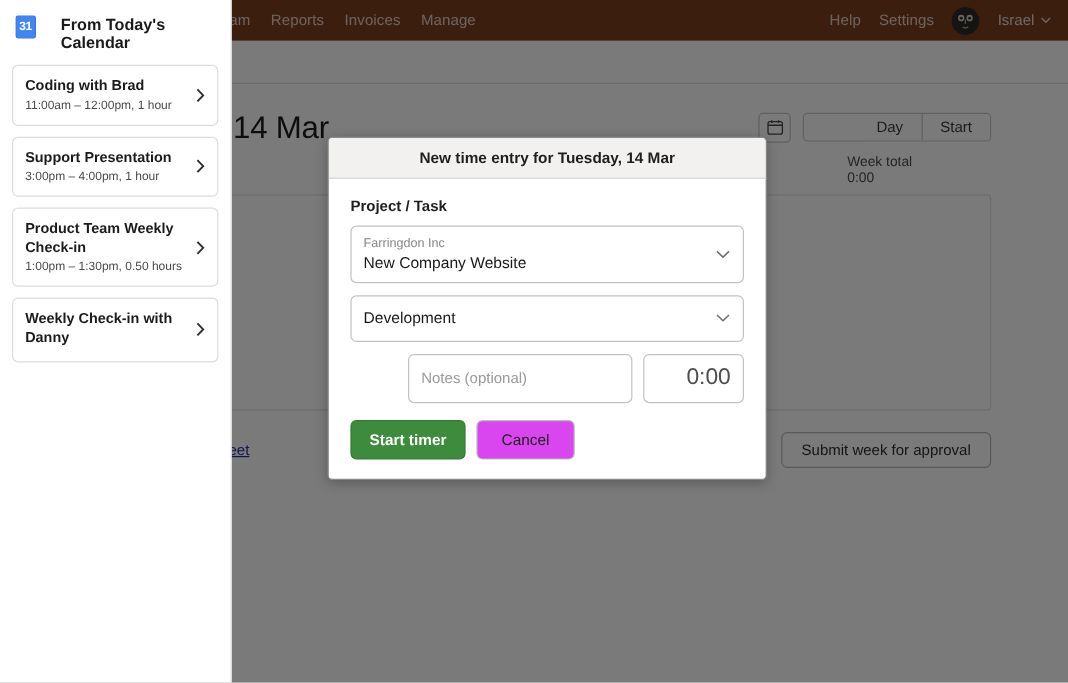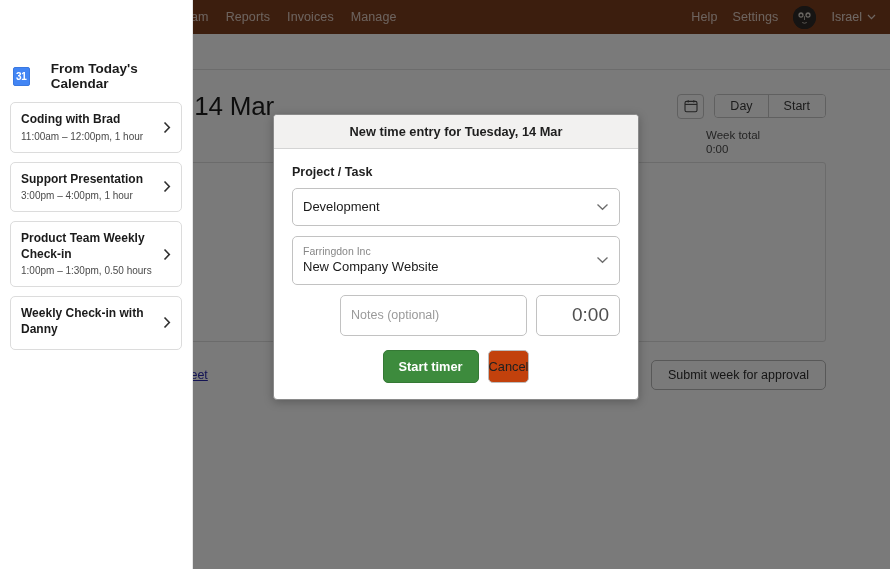--- a/index.html
+++ b/index.html
@@ -122,20 +122,21 @@
     background: #fff;
     display: flex; align-items: center; justify-content: center;
     cursor: pointer;
   }
   .seg {
     display: flex;
     border: 1px solid #c9c9c9;
     border-radius: 4px;
     overflow: hidden;
     background: #fff;
+    padding-left: 45px;
   }
   .seg-btn {
     padding: 4px 15px;
     font-size: 12.5px;
     color: #3c3c3c;
     cursor: pointer;
     background: #fff;
   }
   .seg-btn + .seg-btn { border-left: 1px solid #c9c9c9; }
   .seg-btn.active { background: #fff; font-weight: 400; }
@@ -276,60 +277,58 @@
     border-radius: 5px;
     height: 41px;
     display: flex;
     align-items: center;
     justify-content: flex-end;
     padding-right: 10px;
     font-size: 19px;
     color: #4f4f4f;
     background: #fff;
   }
-  .modal-actions { display: flex; gap: 9px; justify-content: center; }
+  .modal-actions { display: flex; gap: 9px; }
   .btn-primary {
     background: #3d8b3d;
     color: #ffffff;
     border: 1px solid #357935;
     border-radius: 5px;
     font-size: 12.8px;
     font-weight: bold;
     padding: 8px 15px;
     cursor: pointer;
     font-family: "Liberation Sans", sans-serif;
   }
   .btn-secondary {
-    background: #c2410c;
+    background: #d946ef;
     color: #202020;
     border: 1px solid #bdbdbd;
     border-radius: 5px;
     font-size: 12.8px;
-    padding: 8px 0;
+    padding: 8px 20px;
     cursor: pointer;
     font-family: "Liberation Sans", sans-serif;
   }
 
   
   .cal-panel {
     position: absolute;
     left: 0; top: 0;
     width: 193px;
     height: 569px;
     background: #ffffff;
     border-right: 1px solid #e6e6e6;
     padding: 0 10px;
     z-index: 40;
   }
   .cal-head {
     display: flex;
-    align-items: center;
     gap: 21px;
     padding: 13px 3px 11px;
-    margin-top: 48px;
   }
   .cal-icon {
     width: 19px; height: 19px;
     border-radius: 2px;
     background: #4285f4;
     border: 1px solid #3a78e0;
     color: #ffffff;
     font-size: 10px;
     font-weight: bold;
     display: flex;
@@ -456,35 +455,35 @@
     </div>
   </div>
 
   <div class="scrim"></div>
 
   <div class="modal">
     <div class="modal-title">New time entry for Tuesday, 14 Mar</div>
     <div class="modal-body">
       <div class="field-label">Project / Task</div>
 
-      <div class="select-box" style="padding-top:9px;padding-bottom:9px;">
-        <div class="select-main">Development</div>
-        <svg class="chev" width="13" height="8" viewBox="0 0 13 8">
-          <path d="M1.5 1.5 L6.5 6.3 L11.5 1.5" stroke="#6d6d6d" stroke-width="1.3" fill="none"></path>
-        </svg>
-      </div>
-
       <div class="select-box">
         <div class="select-sub">Farringdon Inc</div>
         <div class="select-main">New Company Website</div>
         <svg class="chev" width="13" height="8" viewBox="0 0 13 8">
           <path d="M1.5 1.5 L6.5 6.3 L11.5 1.5" stroke="#6d6d6d" stroke-width="1.3" fill="none"></path>
         </svg>
       </div>
 
+      <div class="select-box" style="padding-top:9px;padding-bottom:9px;">
+        <div class="select-main">Development</div>
+        <svg class="chev" width="13" height="8" viewBox="0 0 13 8">
+          <path d="M1.5 1.5 L6.5 6.3 L11.5 1.5" stroke="#6d6d6d" stroke-width="1.3" fill="none"></path>
+        </svg>
+      </div>
+
       <div class="row-notes">
         <input class="notes-input" type="text" placeholder="Notes (optional)" style="">
         <div class="timer-box">0:00</div>
       </div>
 
       <div class="modal-actions">
         <button class="btn-primary">Start timer</button>
         <button class="btn-secondary">Cancel</button>
       </div>
     </div>

